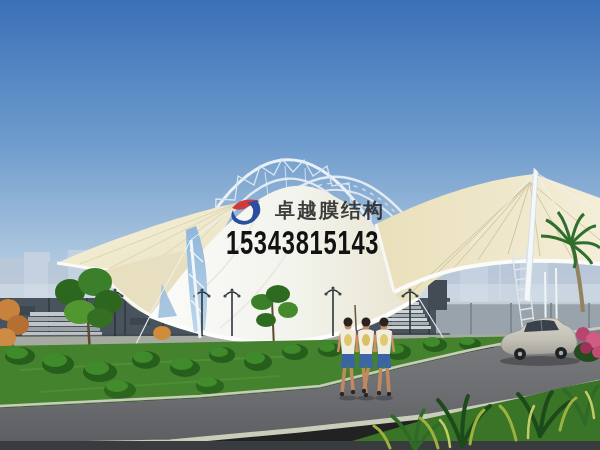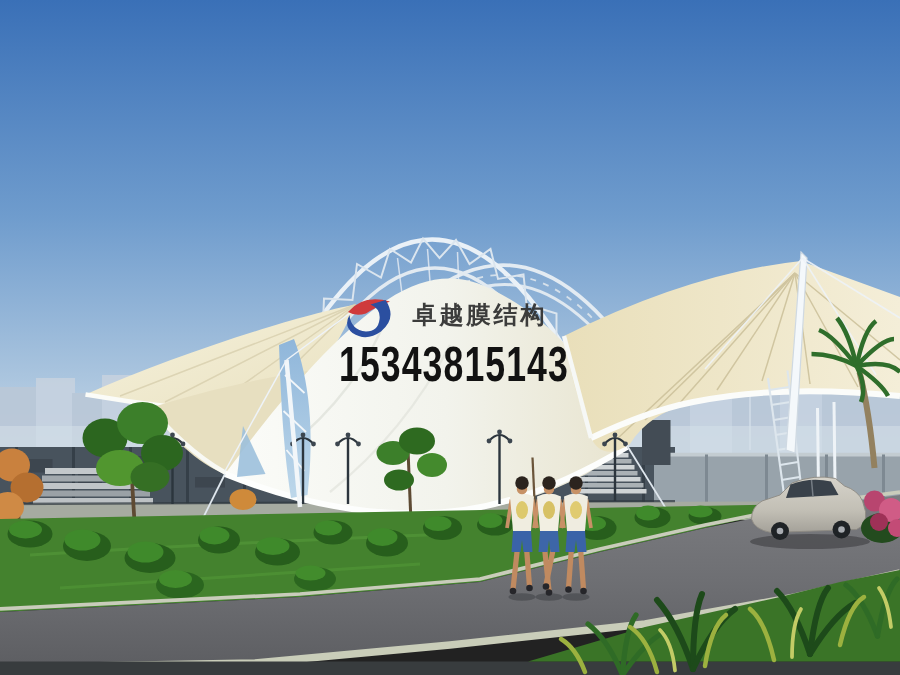--- a/index.html
+++ b/index.html
@@ -3,21 +3,21 @@
 <meta charset="utf-8">
 <style>
   html,body{margin:0;padding:0;background:#222;}
   .stage{position:relative;width:600px;height:450px;overflow:hidden;margin:0 auto;
          font-family:"Liberation Sans","DejaVu Sans",sans-serif;}
   .stage svg.scene{position:absolute;left:0;top:0;width:600px;height:450px;display:block;}
   .watermark{position:absolute;left:226px;top:194px;z-index:5;pointer-events:none;}
   .wm-row{display:flex;align-items:center;gap:9px;height:32px;}
   .wm-logo{width:40px;height:32px;flex:0 0 auto;}
   .wm-company{font-family:Liberation Sans, sans-serif;font-weight:bold;
-              font-size:16px;letter-spacing:2px;color:rgba(45,45,45,0.92);white-space:nowrap;}
+              font-size:20px;letter-spacing:2px;color:rgba(45,45,45,0.92);white-space:nowrap;}
   .wm-phone{margin-top:0px;font-size:33px;line-height:1.0;font-weight:600;color:#121212;
             transform:scaleX(0.72);transform-origin:left top;white-space:nowrap;letter-spacing:1px;}
 </style>
 </head>
 <body>
 
 <div class="stage">
 <svg class="scene" viewBox="0 0 600 450">
   <defs>
     <linearGradient id="skyG" x1="0" y1="0" x2="0" y2="1">

